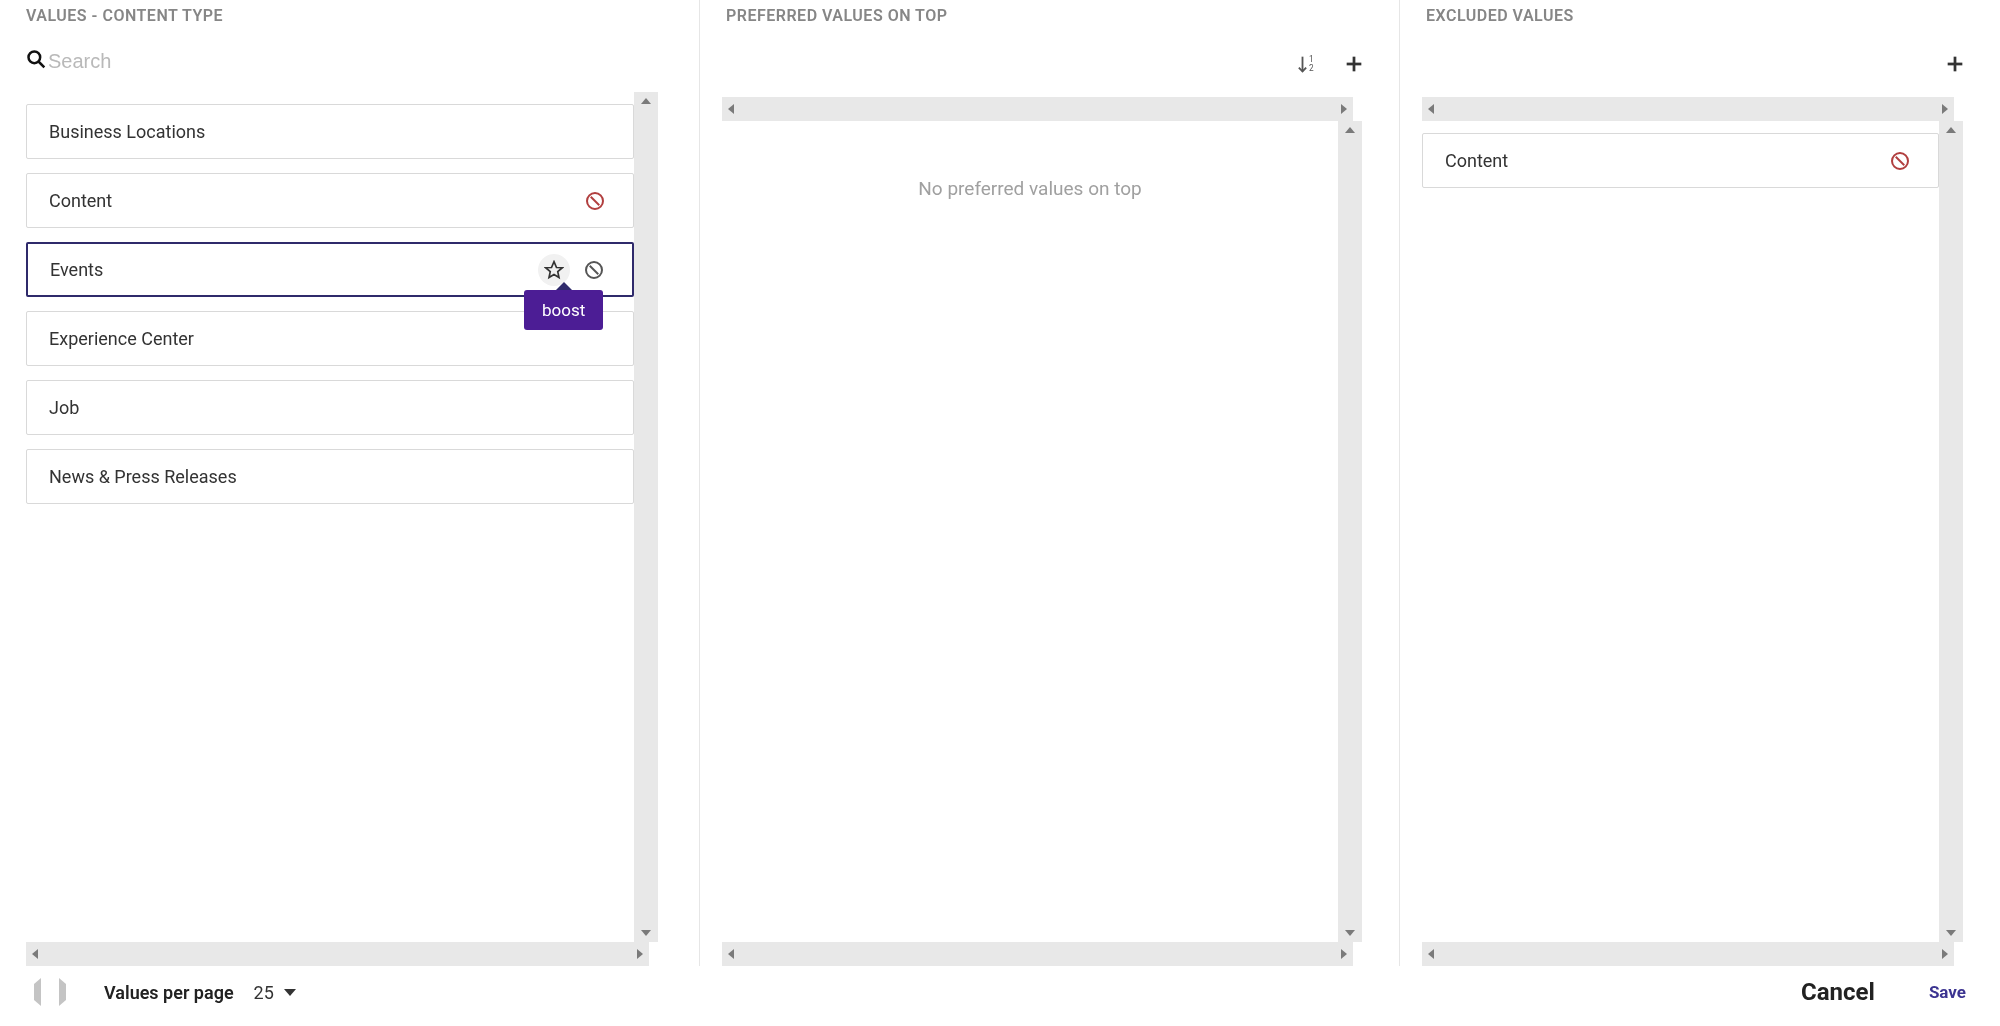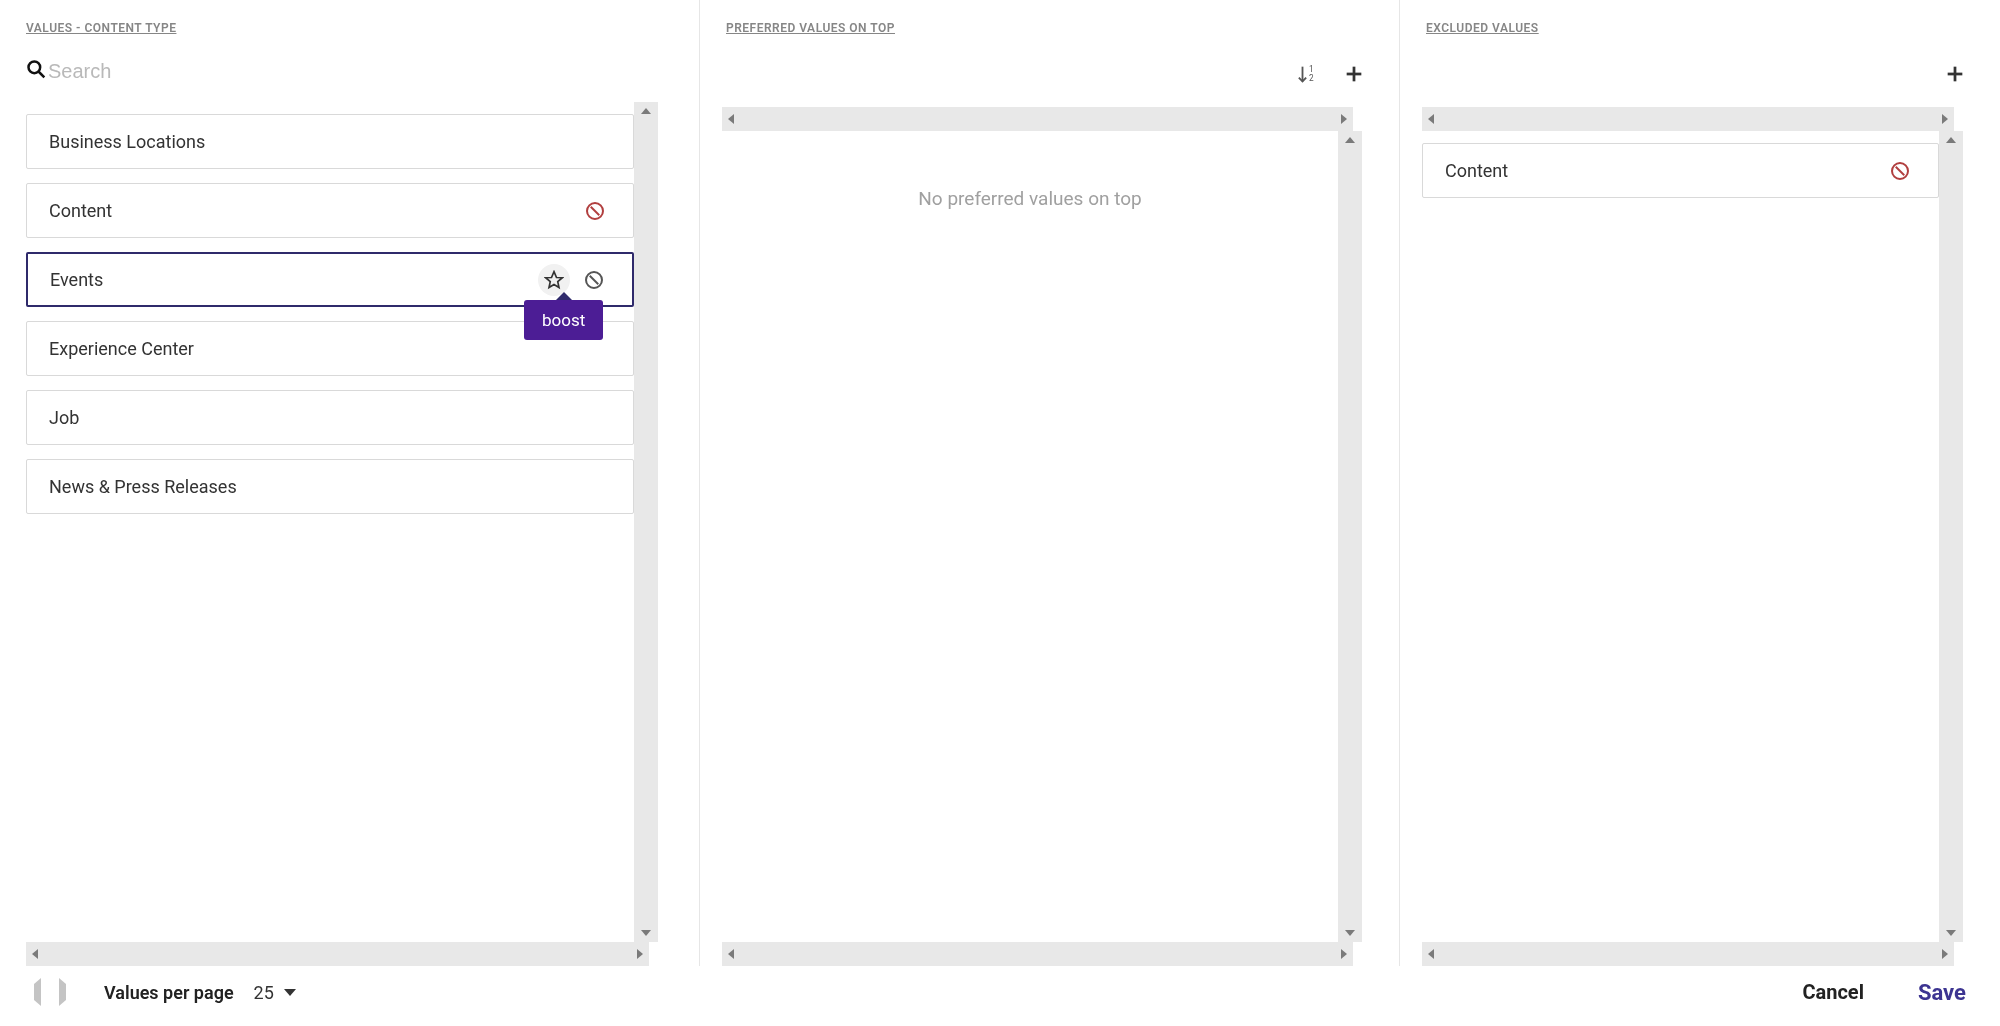--- a/index.html
+++ b/index.html
@@ -19,27 +19,26 @@
   .col {
     display: flex;
     flex-direction: column;
     position: relative;
   }
   .col-values { width: 700px; border-right: 1px solid #e6e6e6; }
   .col-preferred { width: 700px; border-right: 1px solid #e6e6e6; }
   .col-excluded { flex: 1; }
 
   .col-header {
-    font-size: 12px;
+    font-size: 16px;
     font-weight: 600;
     letter-spacing: 0.5px;
     color: #868686;
     text-transform: uppercase;
-    padding: 21px 26px 14px 26px;
-    text-decoration: underline;
+    padding: 6px 26px 14px 26px;
   }
   .search-row {
     display: flex;
     align-items: flex-start;
     padding: 10px 26px 18px 26px;
   }
   .search-row svg { width: 20px; height: 20px; flex-shrink: 0; }
   .search-input {
     border: none;
     outline: none;
@@ -226,22 +225,22 @@
   }
   .chev-down {
     width: 0; height: 0;
     border-left: 6px solid transparent;
     border-right: 6px solid transparent;
     border-top: 7px solid #333;
   }
   .footer-right {
     display: flex; gap: 54px; align-items: center;
   }
-  .btn-cancel { font-size: 20px; font-weight: 700; color: #222; cursor: pointer; }
-  .btn-save { font-size: 22px; font-weight: 700; color: #3c3491; cursor: pointer; }
+  .btn-cancel { font-size: 24px; font-weight: 700; color: #222; cursor: pointer; }
+  .btn-save { font-size: 17px; font-weight: 700; color: #3c3491; cursor: pointer; }
 </style>
 </head>
 <body>
 
 <div class="main">
 
   <div class="col col-values">
     <div class="col-header">VALUES - CONTENT TYPE</div>
     <div class="search-row">
       <span>

